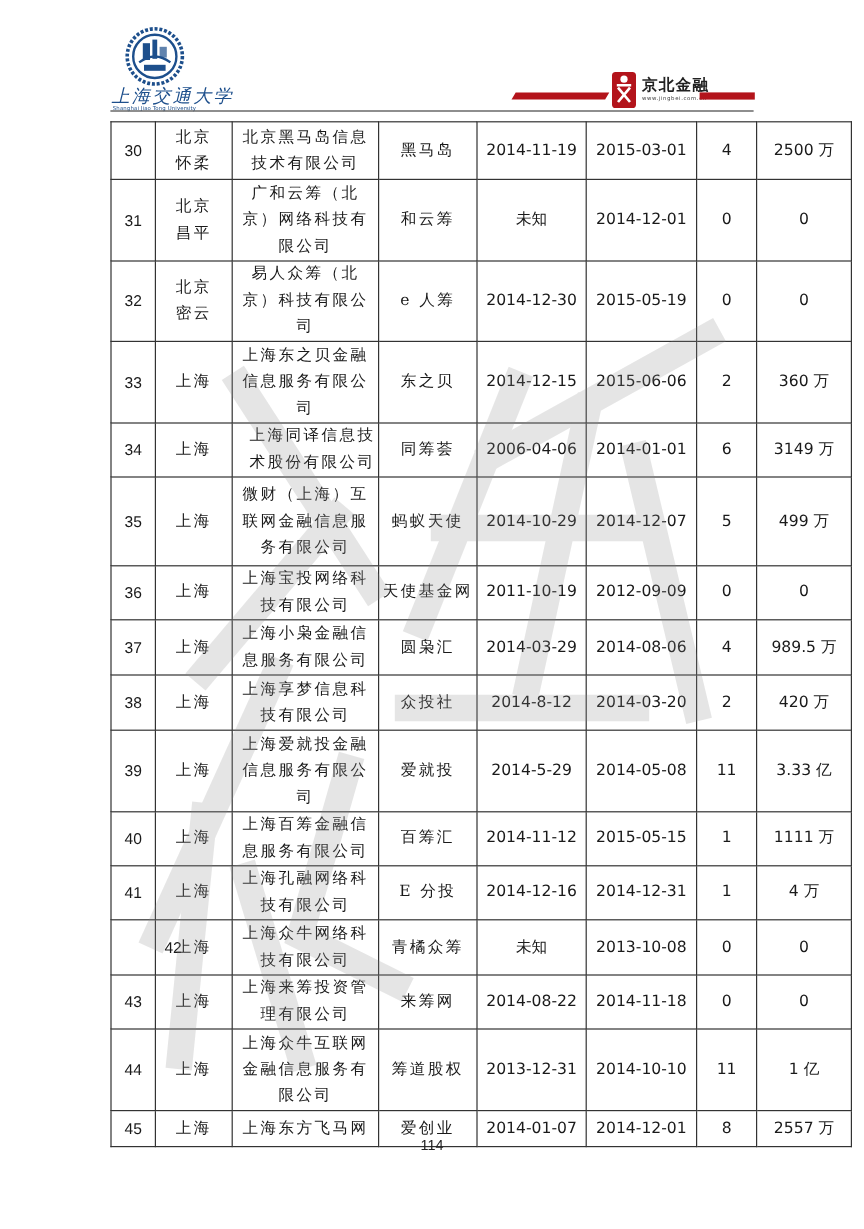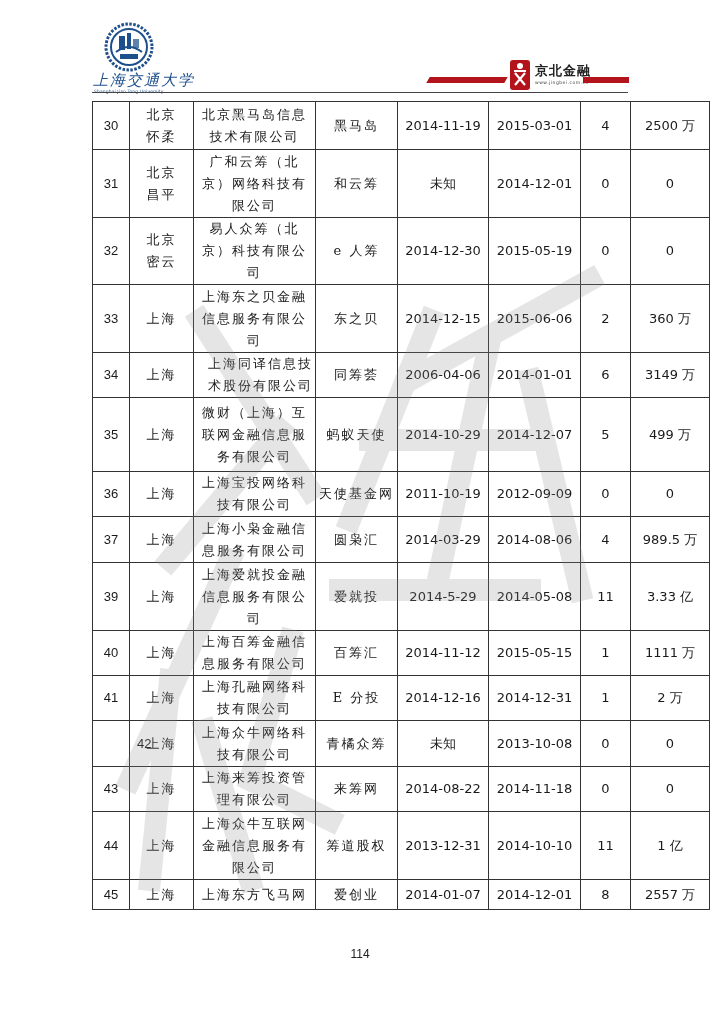--- a/index.html
+++ b/index.html
@@ -146,20 +146,30 @@
       <tr style="height: 46px;">
         <td class="c-no" style="white-space: pre-line;">37</td>
         <td class="c-region" style="white-space: pre-line;">上海</td>
         <td class="c-company" style="white-space: pre-line;">上海小枭金融信息服务有限公司</td>
         <td class="c-platform" style="white-space: pre-line;">圆枭汇</td>
         <td class="c-date" style="white-space: pre-line;">2014-03-29</td>
         <td class="c-date2" style="white-space: pre-line;">2014-08-06</td>
         <td class="c-count" style="white-space: pre-line;">4</td>
         <td class="c-amount" style="white-space: pre-line;">989.5 万</td>
       </tr>
+      <tr style="height: 46px;">
+        <td class="c-no" style="white-space: pre-line;">38</td>
+        <td class="c-region" style="white-space: pre-line;">上海</td>
+        <td class="c-company" style="white-space: pre-line;">上海享梦信息科技有限公司</td>
+        <td class="c-platform" style="white-space: pre-line;">众投社</td>
+        <td class="c-date" style="white-space: pre-line;">2014-8-12</td>
+        <td class="c-date2" style="white-space: pre-line;">2014-03-20</td>
+        <td class="c-count" style="white-space: pre-line;">2</td>
+        <td class="c-amount" style="white-space: pre-line;">420 万</td>
+      </tr>
       <tr style="height: 68px;">
         <td class="c-no" style="white-space: pre-line; margin-left: 12px;">39</td>
         <td class="c-region" style="white-space: pre-line;">上海</td>
         <td class="c-company" style="white-space: pre-line;">上海爱就投金融信息服务有限公司</td>
         <td class="c-platform" style="white-space: pre-line;">爱就投</td>
         <td class="c-date" style="white-space: pre-line;">2014-5-29</td>
         <td class="c-date2" style="white-space: pre-line;">2014-05-08</td>
         <td class="c-count" style="white-space: pre-line;">11</td>
         <td class="c-amount" style="white-space: pre-line;">3.33 亿</td>
       </tr>
@@ -174,21 +184,21 @@
         <td class="c-amount" style="white-space: pre-line;">1111 万</td>
       </tr>
       <tr style="height: 44px;">
         <td class="c-no" style="white-space: pre-line;">41</td>
         <td class="c-region" style="white-space: pre-line;">上海</td>
         <td class="c-company" style="white-space: pre-line;">上海孔融网络科技有限公司</td>
         <td class="c-platform" style="white-space: pre-line;">E 分投</td>
         <td class="c-date" style="white-space: pre-line;">2014-12-16</td>
         <td class="c-date2" style="white-space: pre-line;">2014-12-31</td>
         <td class="c-count" style="white-space: pre-line;">1</td>
-        <td class="c-amount" style="white-space: pre-line;">2 万</td>
+        <td class="c-amount" style="white-space: pre-line;">4 万</td>
       </tr>
       <tr style="height: 46px;">
         <td class="c-no" style="white-space: pre-line; padding-left: 44px;">42</td>
         <td class="c-region" style="white-space: pre-line;">上海</td>
         <td class="c-company" style="white-space: pre-line;">上海众牛网络科技有限公司</td>
         <td class="c-platform" style="white-space: pre-line;">青橘众筹</td>
         <td class="c-date" style="white-space: pre-line;">未知</td>
         <td class="c-date2" style="white-space: pre-line;">2013-10-08</td>
         <td class="c-count" style="white-space: pre-line;">0</td>
         <td class="c-amount" style="white-space: pre-line;">0</td>

